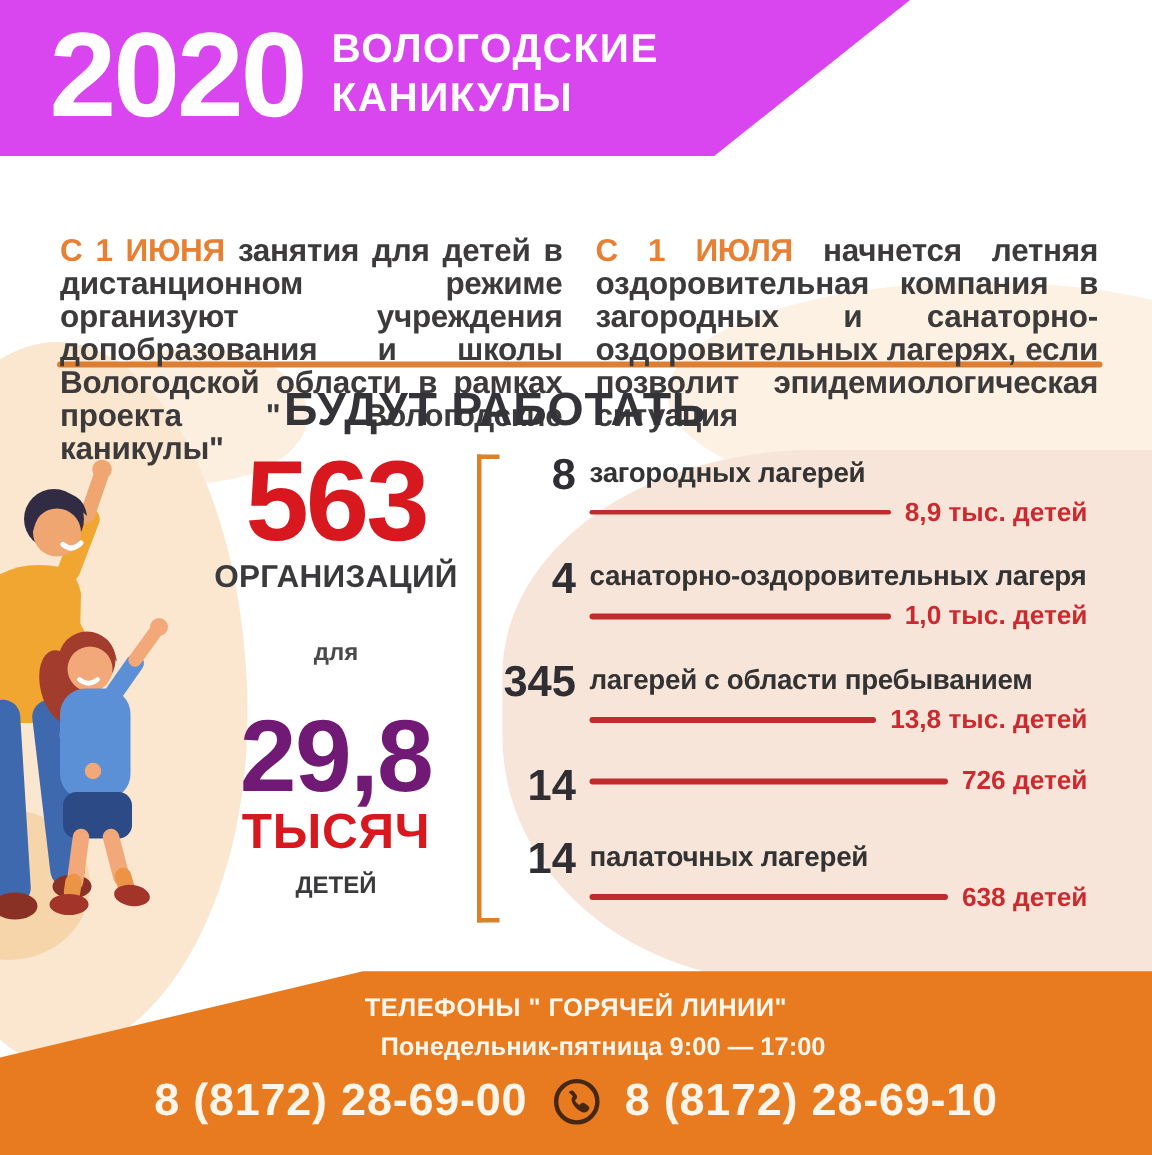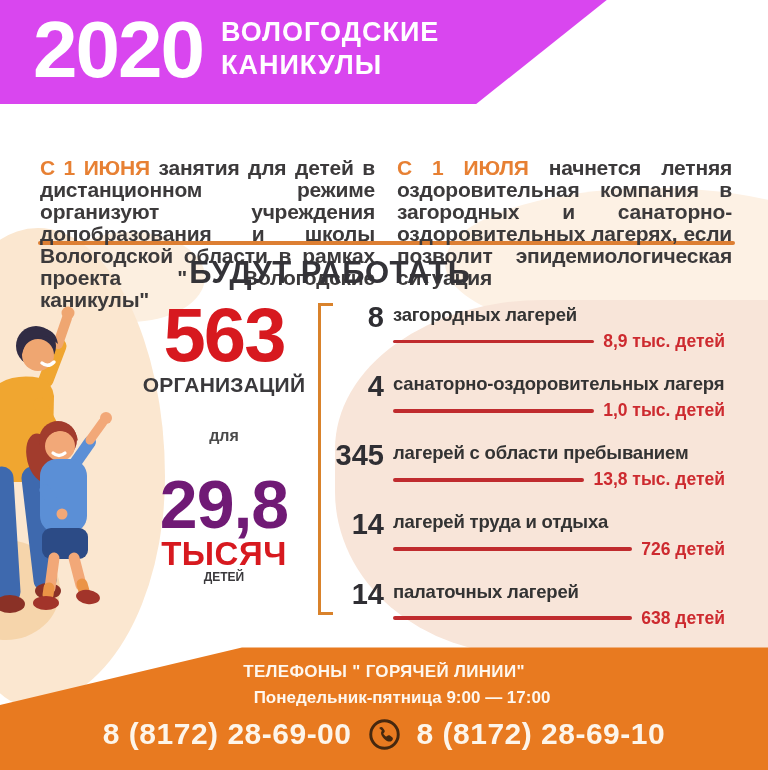--- a/index.html
+++ b/index.html
@@ -64,21 +64,21 @@
   }
   
   .stats {
     position:absolute; left:126px; top:300px; width:196px; text-align:center; z-index:4;
   }
   .stat-num1 { font-size:76px; font-weight:800; color:#d7191f; line-height:0.92; letter-spacing:-2px; }
   .stat-label1 { font-size:21px; font-weight:800; color:#3a393c; letter-spacing:0.2px; margin-top:3px; }
   .stat-for { font-size:16px; font-weight:700; color:#4a4a4a; margin-top:30px; margin-bottom:27px; }
   .stat-num2 { font-size:68px; font-weight:800; color:#701a75; line-height:0.95; letter-spacing:-1px; }
   .stat-unit { font-size:33px; font-weight:800; color:#d7191f; line-height:1.0; letter-spacing:0.5px; }
-  .stat-label2 { font-size:12px; font-weight:800; color:#3a393c; margin-top:0; }
+  .stat-label2 { font-size:16px; font-weight:800; color:#3a393c; margin-top:12px; }
   
   .bracket {
     position:absolute; left:318px; top:303px; width:15px; height:312px; z-index:4;
     border-left:3.5px solid #d9822b; border-top:3.5px solid #d9822b; border-bottom:3.5px solid #d9822b;
   }
   
   .list { position:absolute; left:333px; top:303px; width:392px; z-index:4; }
   .row { display:flex; margin-bottom:20px; }
   .row-num {
     flex:none; width:60px; text-align:right; padding-right:9px;
@@ -219,21 +219,20 @@
         <div class="row-label">лагерей с области пребыванием</div>
         <div class="row-valline">
           <div class="row-line"></div>
           <div class="row-value">13,8 тыс. детей</div>
         </div>
       </div>
     </div>
     <div class="row">
       <div class="row-num">14</div>
       <div class="row-content">
-        <div class="row-label">лагерей труда и отдыха</div>
         <div class="row-valline">
           <div class="row-line"></div>
           <div class="row-value">726 детей</div>
         </div>
       </div>
     </div>
     <div class="row">
       <div class="row-num">14</div>
       <div class="row-content">
         <div class="row-label">палаточных лагерей</div>

